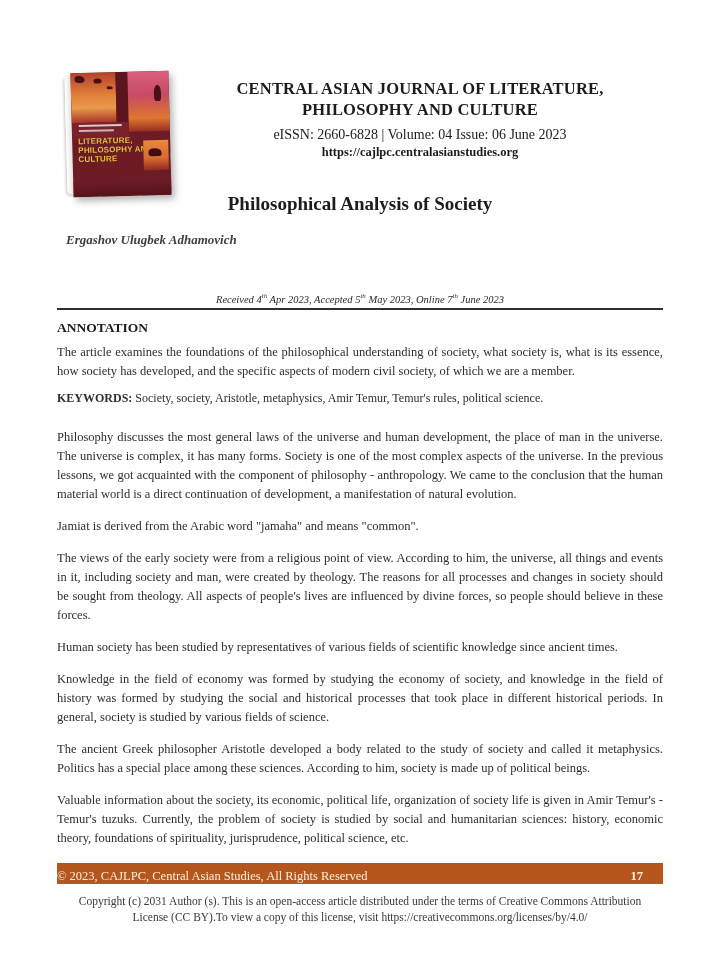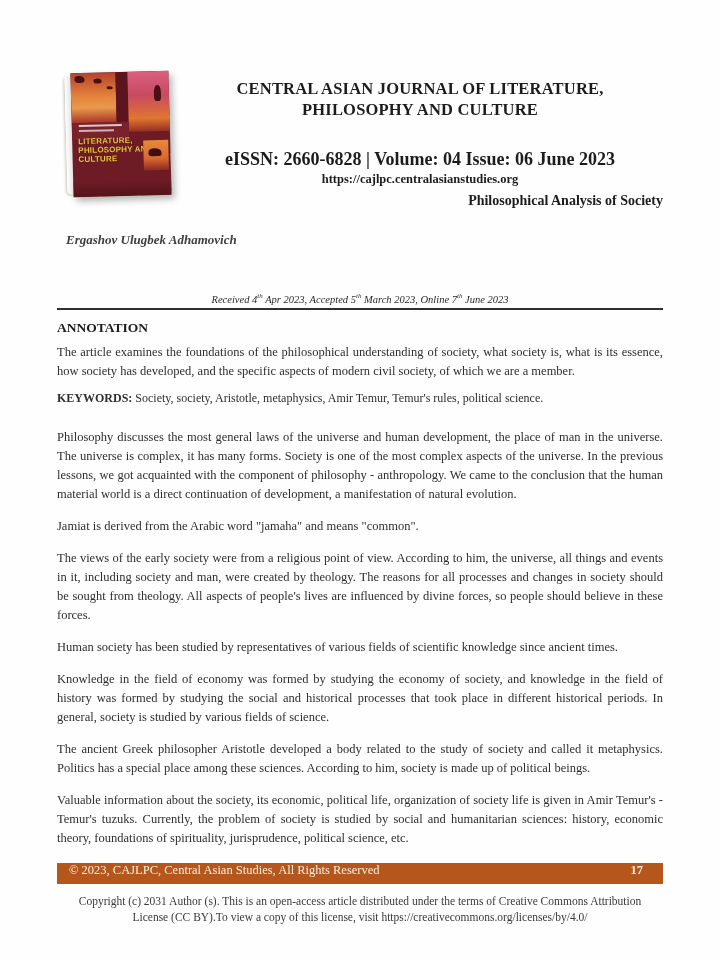--- a/index.html
+++ b/index.html
@@ -41,26 +41,26 @@
   .cov-photo-br { position: absolute; right: 2%; top: 56%; width: 26%; height: 24%;
           background: linear-gradient(180deg, #e8893b 0%, #d96a2f 60%, #8f2a22 100%); }
   .cov-photo-br::before { content:""; position:absolute; left: 5px; top: 8px; width: 13px; height: 8px;
           background: #3f0d12; border-radius: 50% 60% 20% 30%; }
   .cov-bottom { position: absolute; left: 0; bottom: 0; width: 100%; height: 12%;
           background: linear-gradient(180deg, #6d1c26, #551319); }
 
   
   .header-text { position: absolute; left: 150px; top: 78px; width: 540px; text-align: center; color: #1c1c1c; }
   .journal-title { font-size: 16.5px; font-weight: bold; line-height: 21px; letter-spacing: 0.2px; }
-  .issn-line { margin-top: 29px; font-size: 18px; font-weight: bold; }
+  .issn-line { margin-top: 7px; font-size: 14px; font-weight: normal; }
   .journal-url { margin-top: 2px; font-size: 12.5px; font-weight: bold; }
 
   
-  .article-title { position: absolute; left: 57px; top: 193px; width: 606px; text-align: right;
-          font-size: 14px; font-weight: bold; color: #1c1c1c; }
+  .article-title { position: absolute; left: 57px; top: 193px; width: 606px; text-align: center;
+          font-size: 19px; font-weight: bold; color: #1c1c1c; }
   .author { position: absolute; left: 66px; top: 232px; width: 606px; text-align: left;
           font-size: 13px; font-weight: bold; font-style: italic; color: #404040; }
   .affiliation { position: absolute; left: 57px; top: 251px; width: 606px; text-align: center;
           font-size: 13px; font-style: italic; color: #2a2a2a; }
   .received-line { position: absolute; left: 57px; top: 292px; width: 606px; text-align: center;
           font-size: 10.5px; font-style: italic; color: #2a2a2a; }
   .received-line sup { font-size: 7px; }
   .rule { position: absolute; left: 57px; top: 308px; width: 606px; border-top: 2px solid #2f2f2f; }
 
   
@@ -68,22 +68,22 @@
   .annotation-heading { font-size: 13.5px; font-weight: bold; color: #1c1c1c; margin-bottom: 7px; }
   .annotation-text { font-size: 12.5px; line-height: 19px; text-align: justify; margin-bottom: 8px; }
   .keywords-line { font-size: 12px; line-height: 19px; text-align: justify; margin-bottom: 8px; }
   .keywords-line .kw-label { font-weight: bold; }
   .body-block { margin-top: 20px; }
   .body-block p { font-size: 12.5px; line-height: 19px; text-align: justify; margin-bottom: 13px; }
 
   
   .copyright-bar { position: absolute; left: 57px; top: 863px; width: 606px; height: 21px;
           background: #b5571c; color: #f7f0e2;
-          display: flex; align-items: flex-start; justify-content: space-between;
-          font-size: 12.5px; padding: 0 20px 0 12px; }
+          display: flex; align-items: flex-end; justify-content: space-between;
+          font-size: 12.5px; padding: 0 20px 0 0; }
   .copyright-bar .bar-page { font-weight: bold; }
   .license-note { position: absolute; left: 57px; top: 893px; width: 606px; text-align: center;
           font-size: 11.5px; line-height: 16px; color: #3a3a3a; }
 </style>
 </head>
 <body>
 
 <div class="page">
 
   <div class="book-wrap">
@@ -109,21 +109,21 @@
       <span>PHILOSOPHY AND CULTURE</span>
     </div>
     <div class="issn-line">eISSN: 2660-6828 | Volume: 04 Issue: 06 June 2023</div>
     <div class="journal-url">https://cajlpc.centralasianstudies.org</div>
   </div>
 
   <div class="article-title">Philosophical Analysis of Society</div>
   <div class="author">Ergashov Ulugbek Adhamovich</div>
 
   <div class="received-line">
-    <span>Received 4</span><sup>th</sup><span> Apr 2023, Accepted 5</span><sup>th</sup><span> March 2023, Online 7</span><sup>th</sup><span> June 2023</span>
+    <span>Received 4</span><sup>th</sup><span> Apr 2023, Accepted 5</span><sup>th</sup><span> May 2023, Online 7</span><sup>th</sup><span> June 2023</span>
   </div>
   <div class="rule"></div>
 
   <div class="content">
     <div class="annotation-heading">ANNOTATION</div>
     <div class="annotation-text">The article examines the foundations of the philosophical understanding of society, what society is, what is its essence, how society has developed, and the specific aspects of modern civil society, of which we are a member.</div>
     <div class="keywords-line">
       <span class="kw-label">KEYWORDS:</span><span> Society, society, Aristotle, metaphysics, Amir Temur, Temur's rules, political science.</span>
     </div>
 

